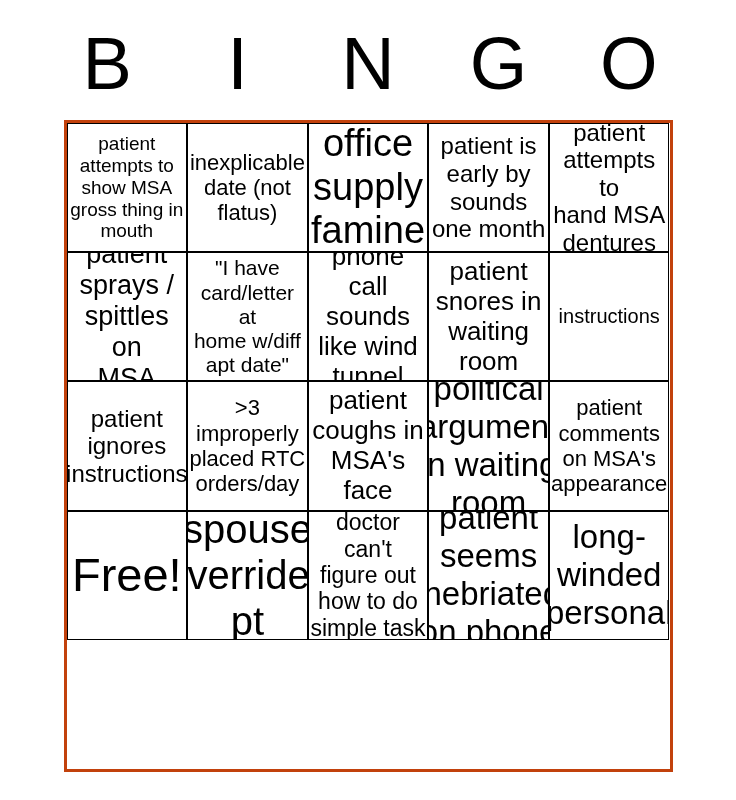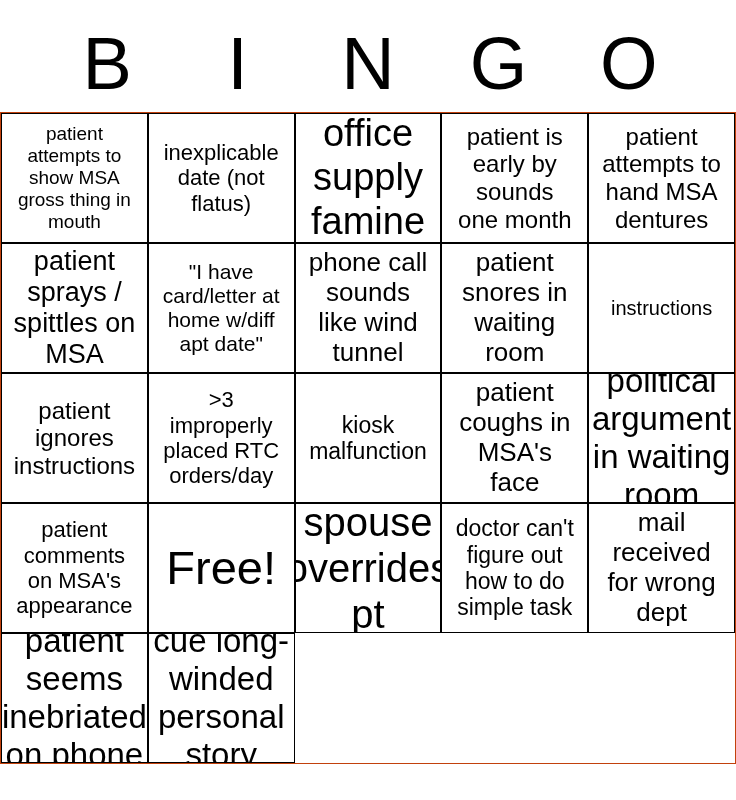--- a/index.html
+++ b/index.html
@@ -26,24 +26,24 @@
     text-align: center;
     font-size: 74px;
     line-height: 80px;
     font-weight: 400;
     color: #000000;
   }
   .grid {
     display: grid;
     grid-template-columns: repeat(5, 1fr);
     grid-template-rows: repeat(5, 1fr);
-    width: 736px;
+    width: 609px;
     height: 652px;
-    margin: 8px auto;
-    border: 1px solid #c2410c;
+    margin: 16px auto;
+    border: 3px solid #c2410c;
     box-sizing: border-box;
   }
   .cell {
     border: 1px solid #000000;
     box-sizing: border-box;
     display: flex;
     align-items: center;
     justify-content: center;
     text-align: center;
     overflow: hidden;
@@ -139,24 +139,20 @@
         <span>patient
 ignores
 instructions</span>
       </div>
     <div class="cell fs22">
         <span>&gt;3
 improperly
 placed RTC
 orders/day</span>
       </div>
-    <div class="cell fs23">
-        <span>kiosk
-malfunction</span>
-      </div>
     <div class="cell fs26">
         <span>patient
 coughs in
 MSA's
 face</span>
       </div>
     <div class="cell fs25">
         <span>political
 argument
 in waiting
@@ -177,26 +173,20 @@
         <span>spouse
 overrides
 pt</span>
       </div>
     <div class="cell fs23">
         <span>doctor can't
 figure out
 how to do
 simple task</span>
       </div>
-    <div class="cell fs26">
-        <span>mail
-received
-for wrong
-dept</span>
-      </div>
     <div class="cell fs25">
         <span>patient
 seems
 inebriated
 on phone</span>
       </div>
     <div class="cell fs25">
         <span>cue long-
 winded
 personal

